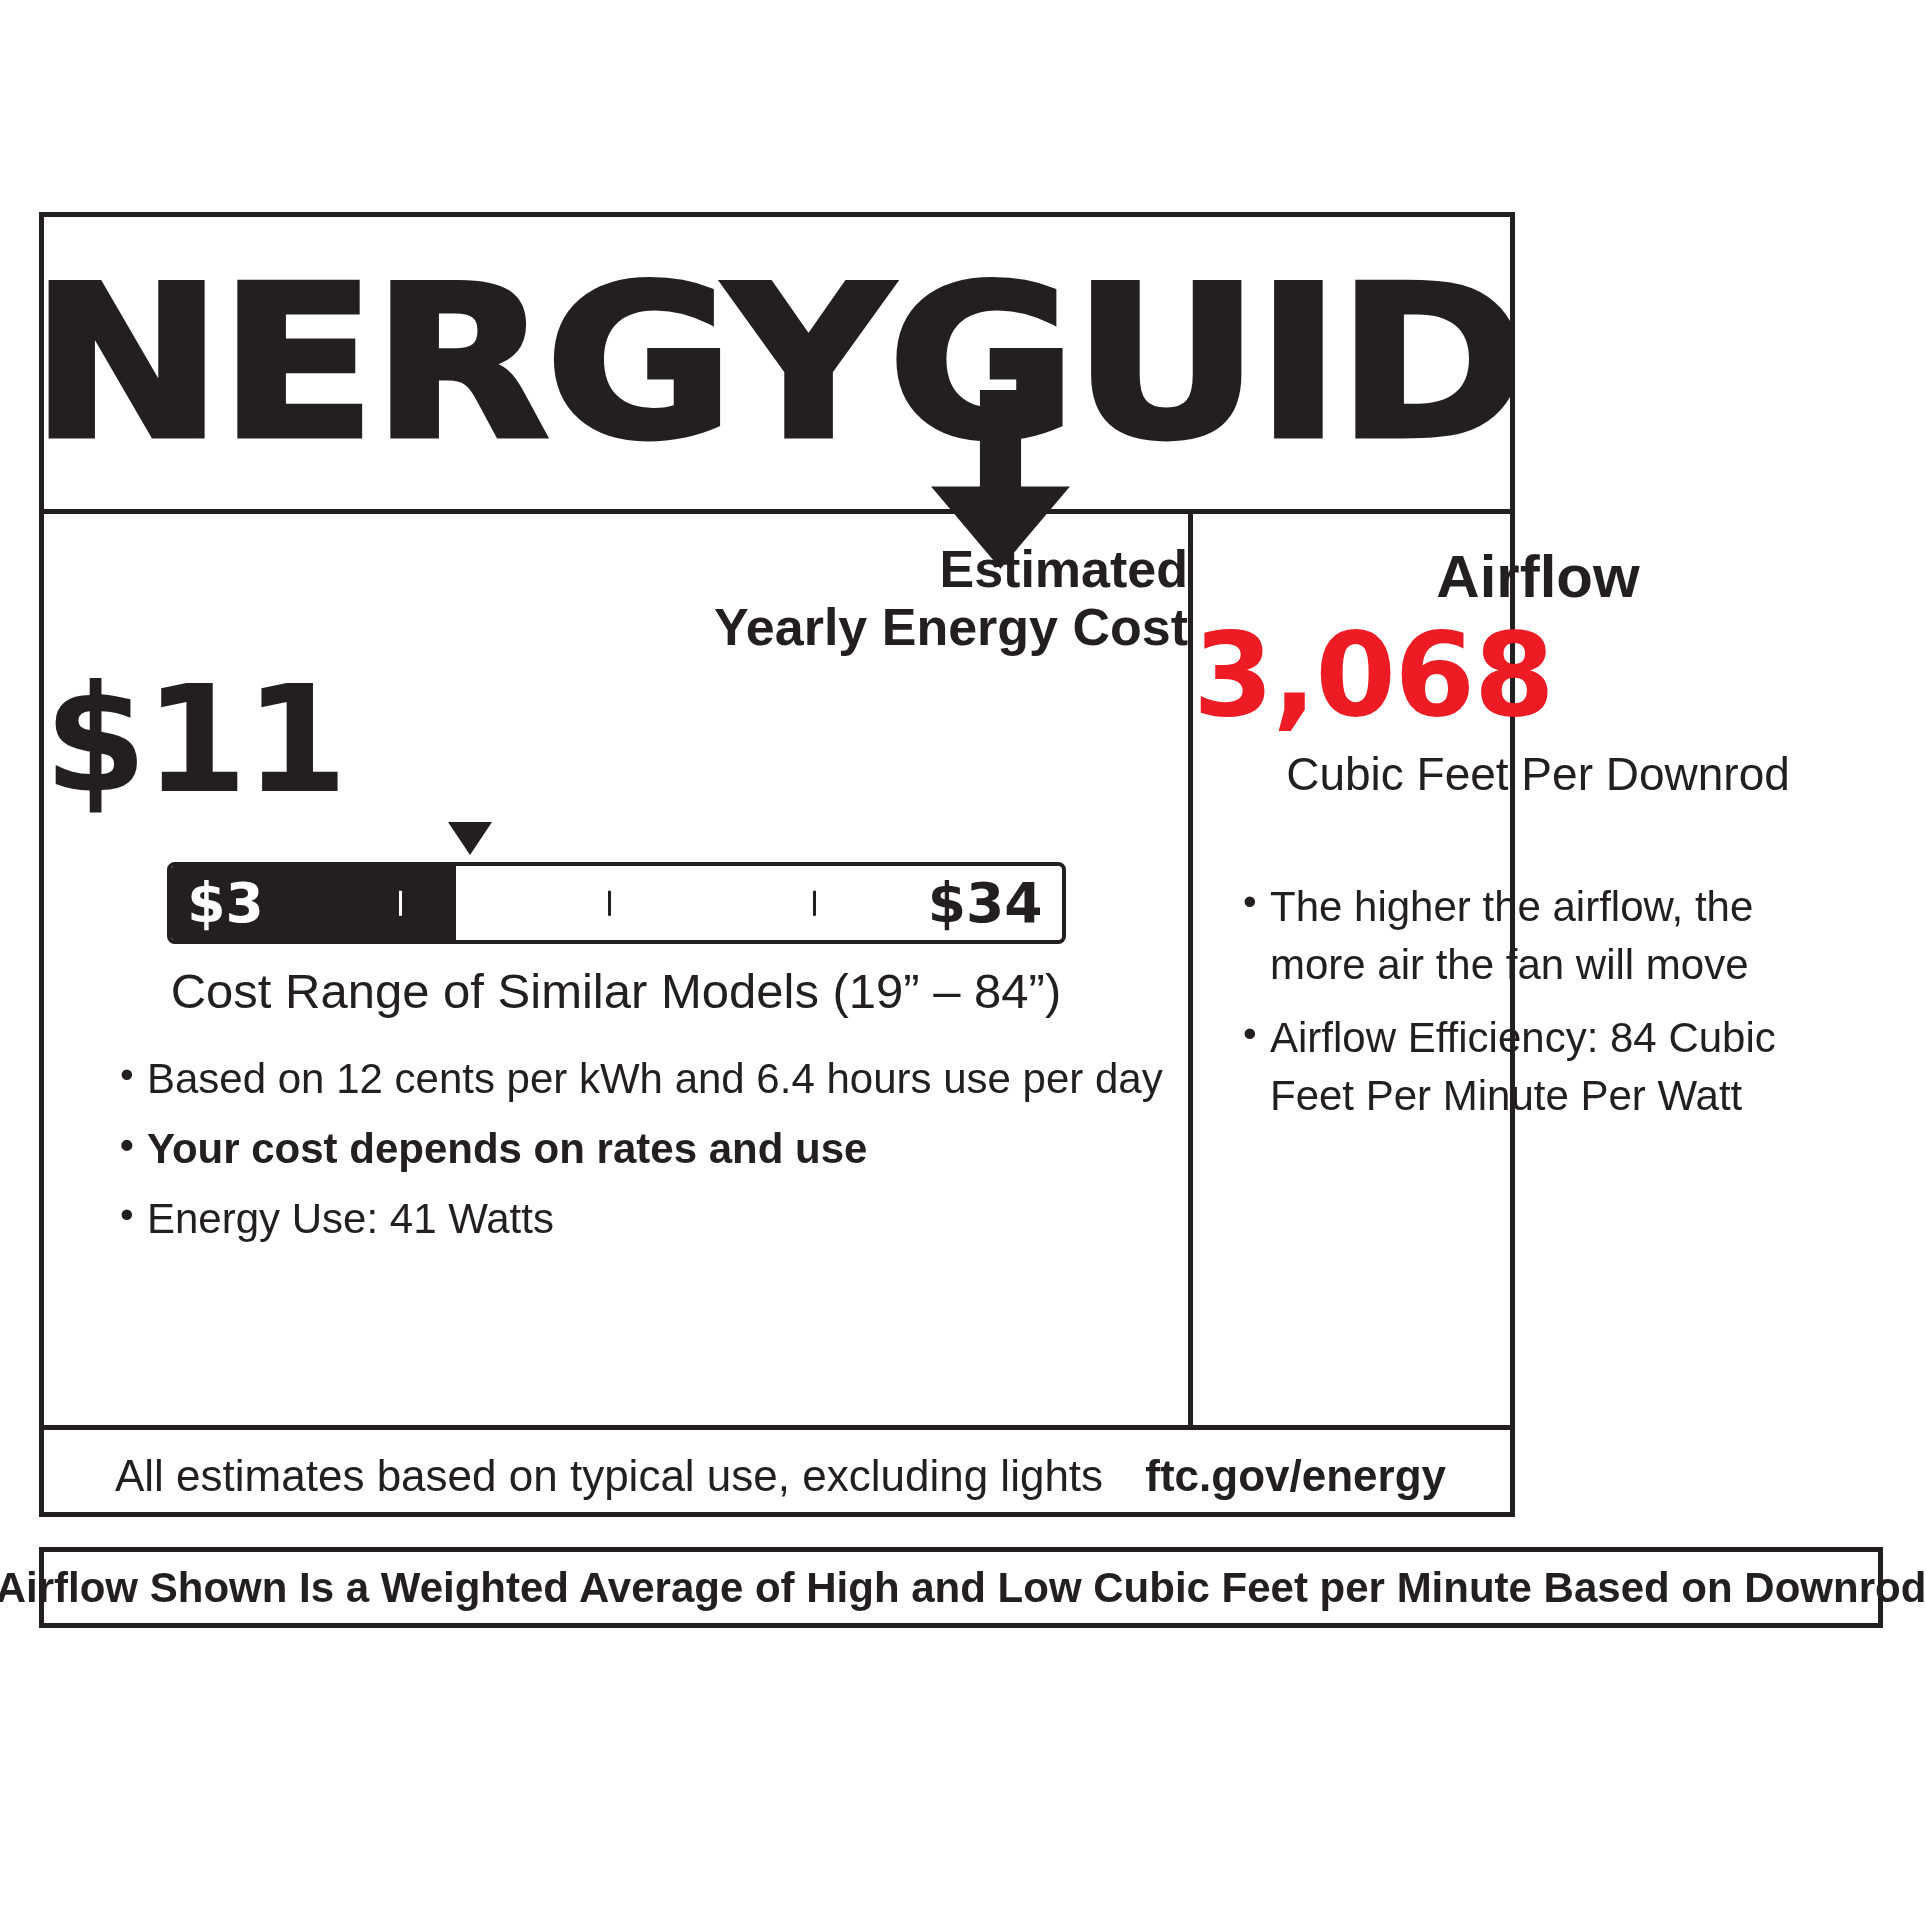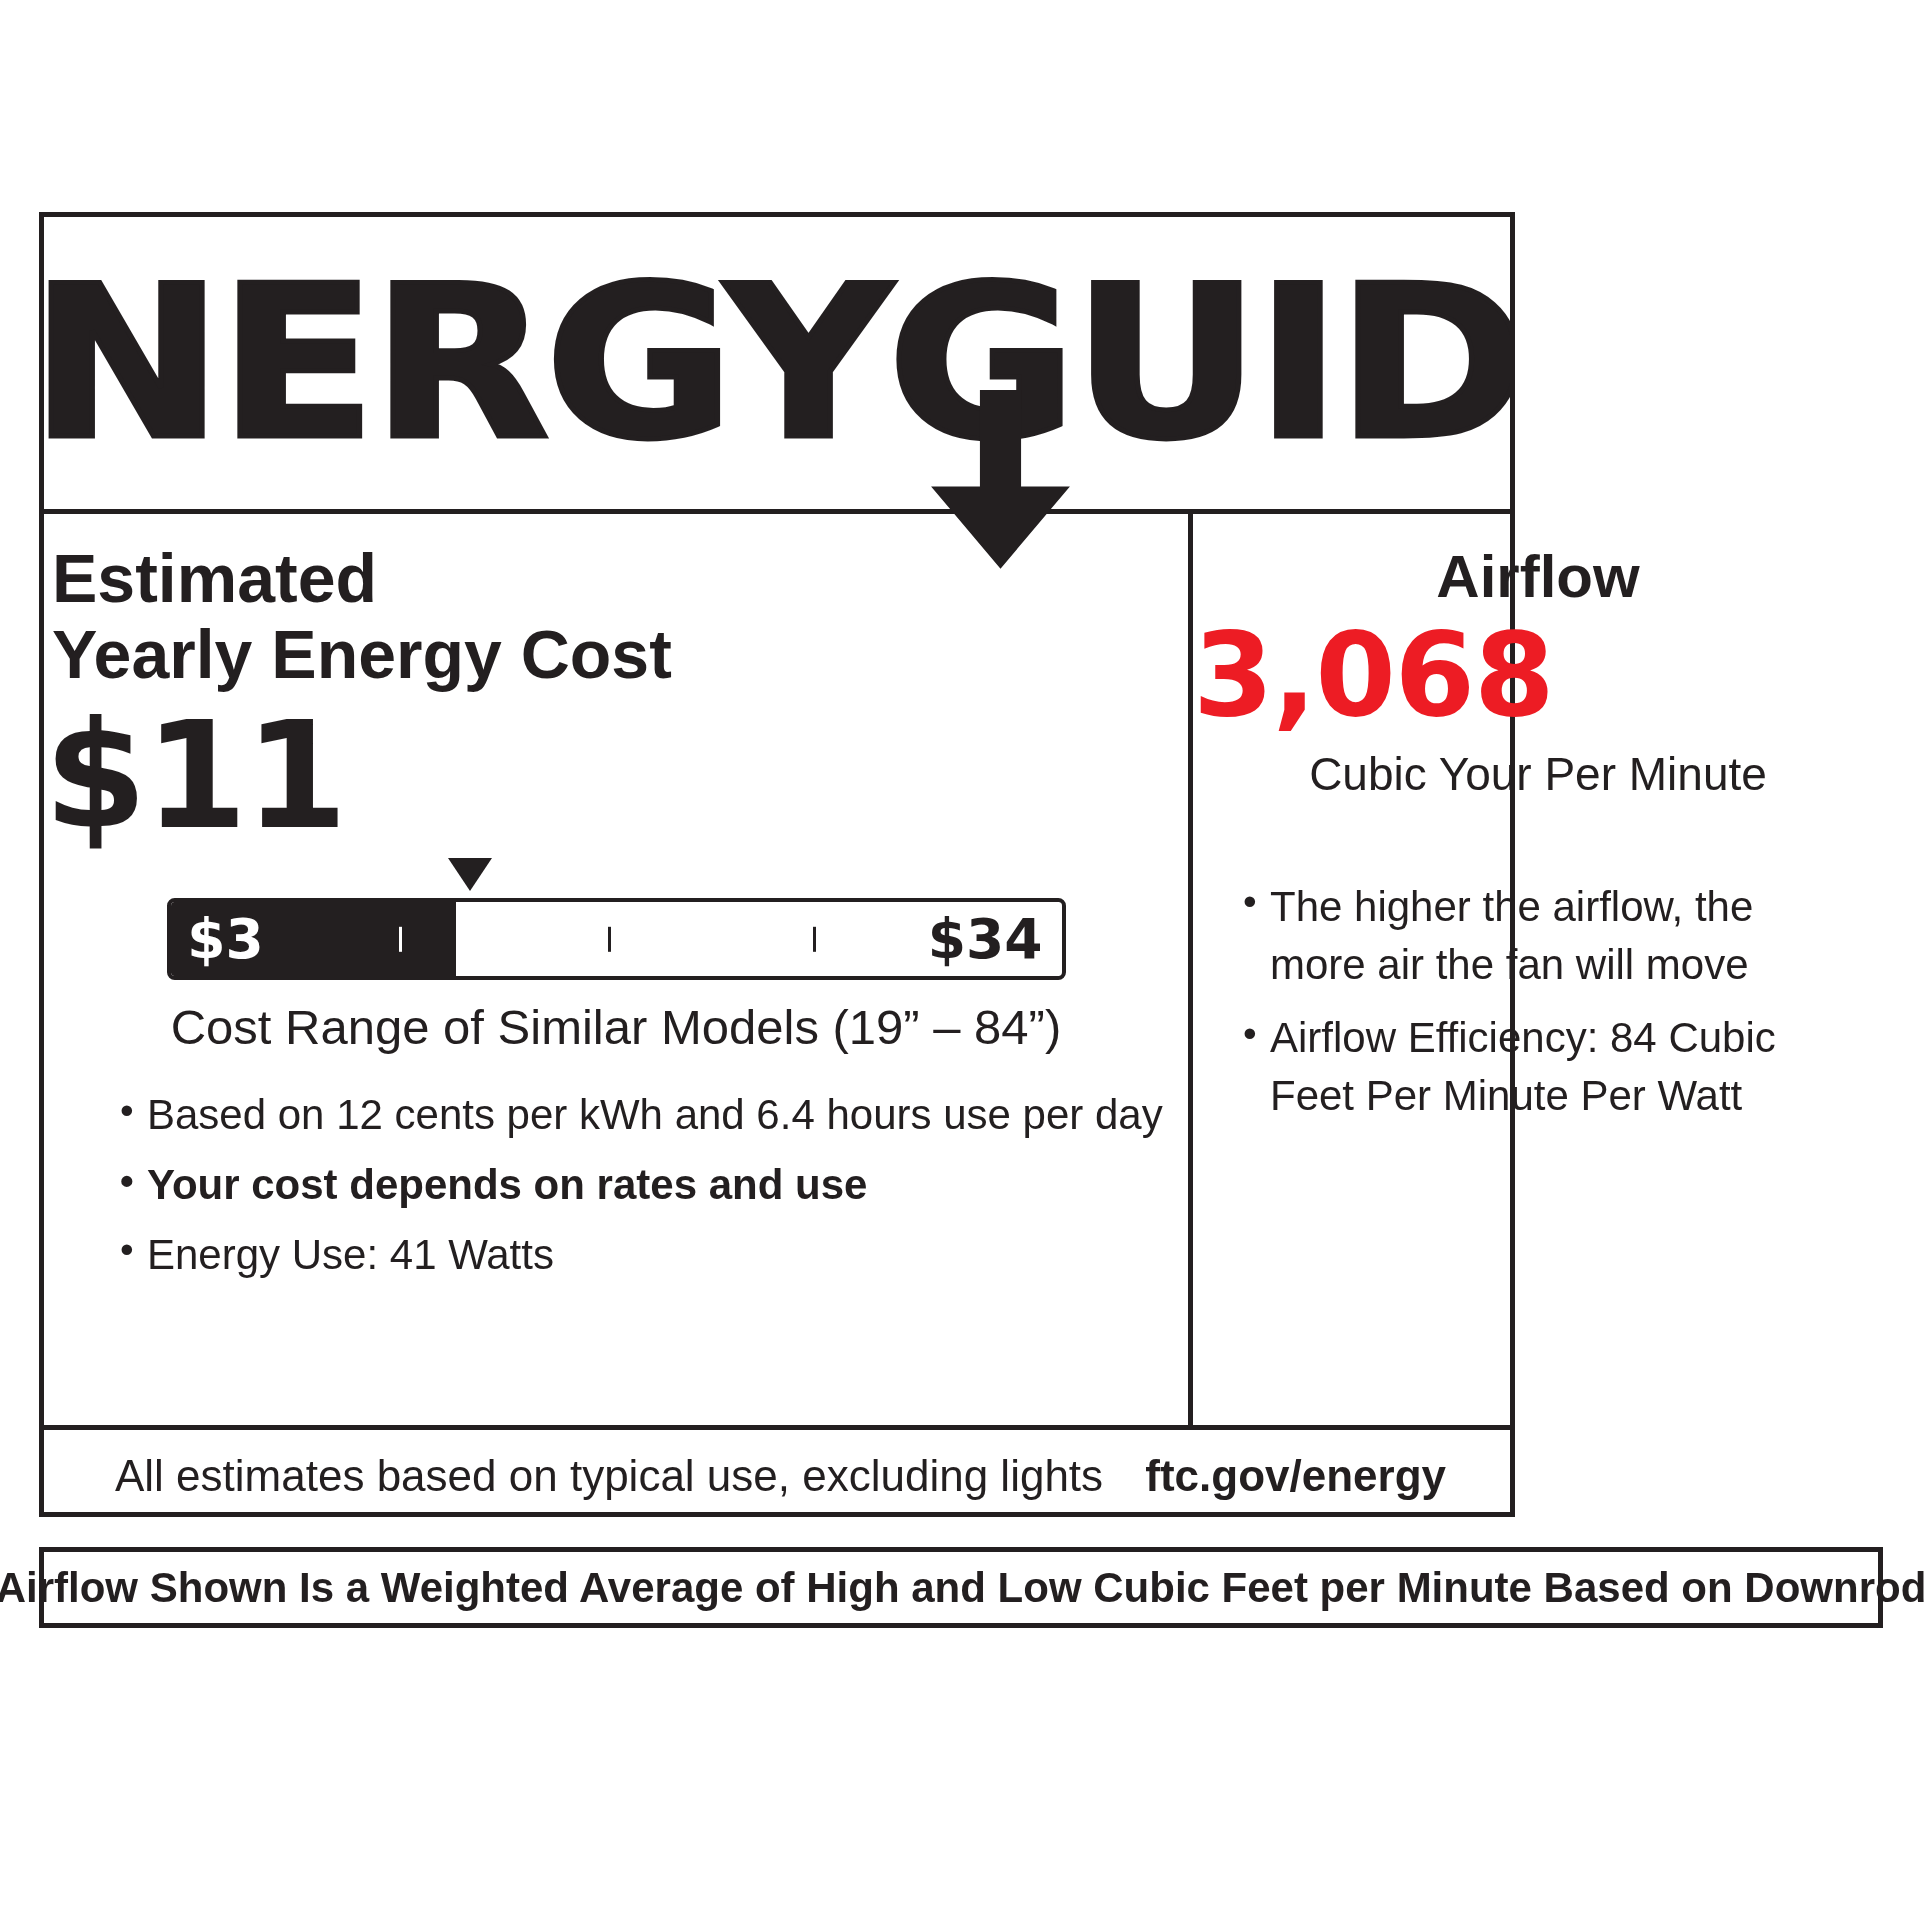--- a/index.html
+++ b/index.html
@@ -86,22 +86,22 @@
     left: 1144px;
     top: 297px;
     width: 695px;
     height: 912px;
     border-left: 5.8px solid #231f20;
     box-sizing: border-box;
   }
 
   
   .est-line1, .est-line2 {
-    text-align: left;
-    font-size: 68px;
+    text-align: right;
+    font-size: 52px;
     font-weight: bold;
     color: #231f20;
     line-height: 1.12;
     padding-left: 8px;
   }
   .est-line1 { margin-top: 26px; }
 
   .big-cost {
     text-align: left;
     font-family: "DejaVu Sans", sans-serif;
@@ -330,21 +330,21 @@
       <ul class="bullets">
         <li>Based on 12 cents per kWh and 6.4 hours use per day</li>
         <li class="bold">Your cost depends on rates and use</li>
         <li>Energy Use: 41 Watts</li>
       </ul>
     </div>
 
     <div class="col-right">
       <div class="airflow-title">Airflow</div>
       <div class="airflow-value" style="color: rgb(237, 28, 36);">3,068</div>
-      <div class="airflow-units">Cubic Your Per Minute</div>
+      <div class="airflow-units">Cubic Feet Per Downrod</div>
 
       <ul class="bullets-right">
         <li>The higher the airflow, the more air the fan will move</li>
         <li>Airflow Efficiency: 84 Cubic Feet Per Minute Per Watt</li>
       </ul>
     </div>
 
     <div class="footer-strip">
       <div class="footer-note">All estimates based on typical use, excluding lights</div>
       <div class="footer-url">ftc.gov/energy</div>

